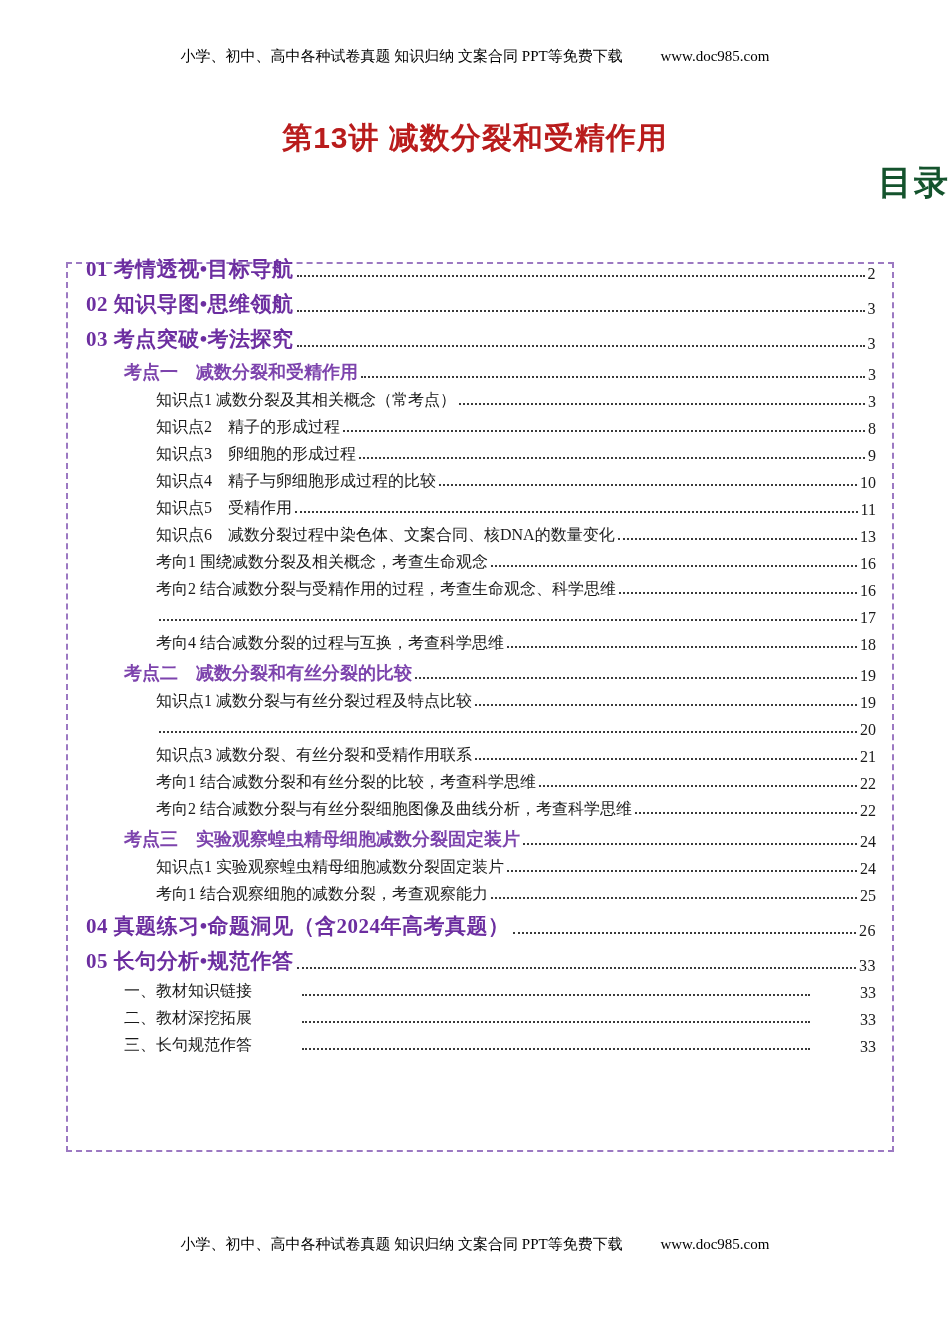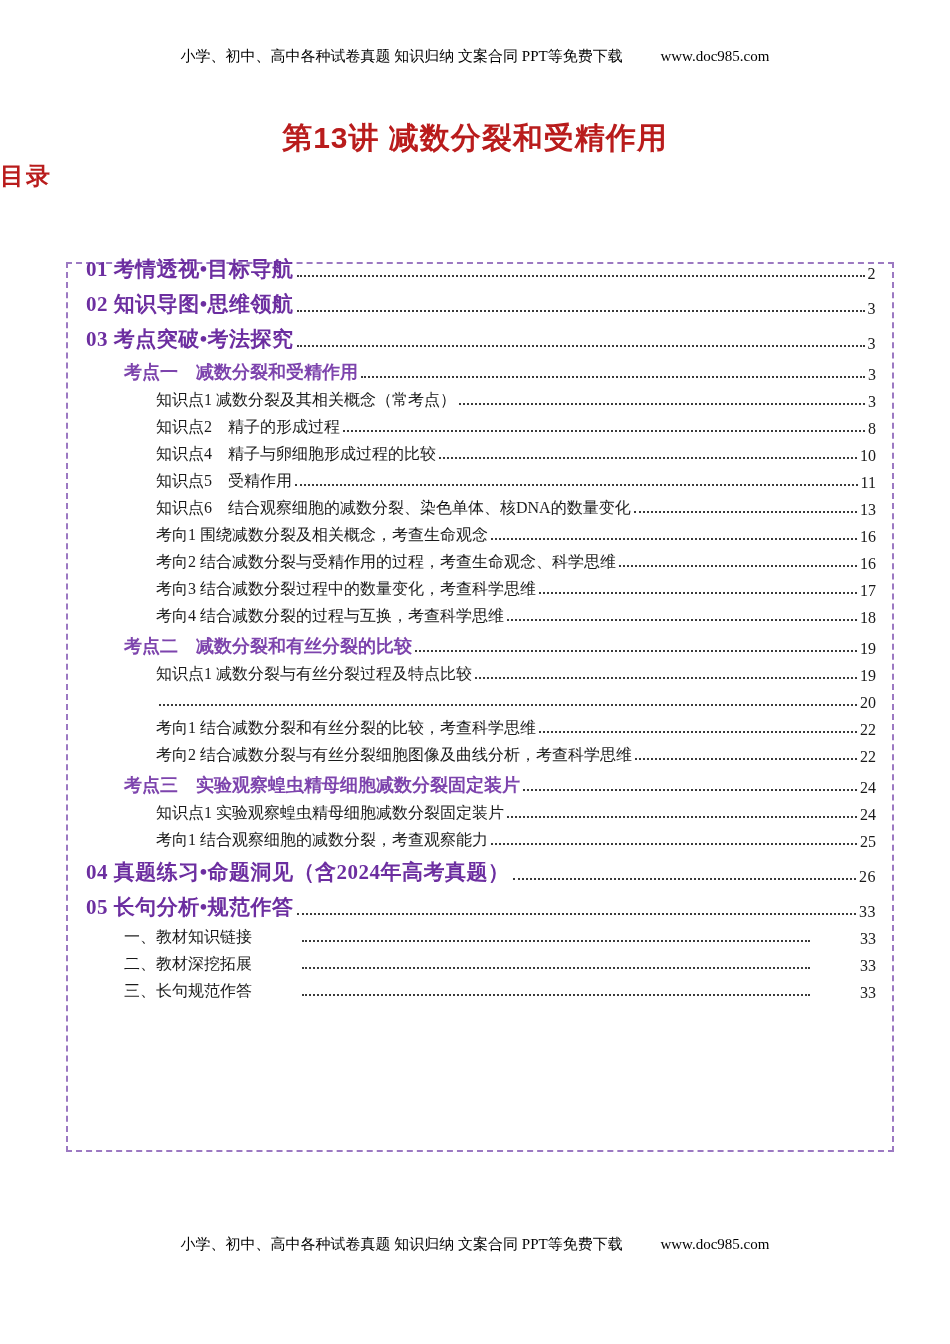--- a/index.html
+++ b/index.html
@@ -29,25 +29,25 @@
     text-align: center;
     font-family: "Liberation Sans", sans-serif;
     font-size: 30px;
     font-weight: 800;
     color: #b91c1c;
     letter-spacing: 1px;
   }
   .toc-heading {
     position: absolute;
     top: 160px; left: 0; width: 100%;
-    text-align: left;
+    text-align: right;
     font-family: "Liberation Sans", sans-serif;
-    font-size: 24px;
-    font-weight: 800;
-    color: #b91c1c;
+    font-size: 34px;
+    font-weight: 800;
+    color: #14532d;
     letter-spacing: 2px;
   }
   .toc-box {
     position: absolute;
     left: 66px; top: 262px;
     width: 828px; height: 890px;
     box-sizing: border-box;
     border: 2px dashed #9C79C2;
     padding: 0 16px 0 18px;
     background: transparent;
@@ -144,46 +144,50 @@
         <span class="toc-label">知识点1 减数分裂及其相关概念（常考点） </span>
         <span class="leader"></span>
         <span class="page-num">3</span>
       </div>
       <div class="row r3">
         <span class="toc-label">知识点2　精子的形成过程</span>
         <span class="leader"></span>
         <span class="page-num">8</span>
       </div>
       <div class="row r3">
+        <span class="toc-label">知识点3　卵细胞的形成过程</span>
+        <span class="leader"></span>
+        <span class="page-num">9</span>
+      </div>
+      <div class="row r3">
         <span class="toc-label">知识点4　精子与卵细胞形成过程的比较</span>
         <span class="leader"></span>
         <span class="page-num">10</span>
       </div>
       <div class="row r3">
         <span class="toc-label">知识点5　受精作用</span>
         <span class="leader"></span>
         <span class="page-num">11</span>
       </div>
       <div class="row r3">
-        <span class="toc-label">知识点6　结合观察细胞的减数分裂、染色单体、核DNA的数量变化</span>
+        <span class="toc-label">知识点6　减数分裂过程中染色体、文案合同、核DNA的数量变化</span>
         <span class="leader"></span>
         <span class="page-num">13</span>
       </div>
       <div class="row r3">
         <span class="toc-label">考向1 围绕减数分裂及相关概念，考查生命观念</span>
         <span class="leader"></span>
         <span class="page-num">16</span>
       </div>
       <div class="row r3">
         <span class="toc-label">考向2 结合减数分裂与受精作用的过程，考查生命观念、科学思维</span>
         <span class="leader"></span>
         <span class="page-num">16</span>
       </div>
       <div class="row r3">
-        <span class="toc-label">考向3 结合减数分裂过程中的数量变化，考查科学思维</span>
         <span class="leader"></span>
         <span class="page-num">17</span>
       </div>
       <div class="row r3">
         <span class="toc-label">考向4 结合减数分裂的过程与互换，考查科学思维</span>
         <span class="leader"></span>
         <span class="page-num">18</span>
       </div>
       <div class="row r2">
         <span class="toc-label">考点二　减数分裂和有丝分裂的比较</span>
@@ -191,20 +195,25 @@
         <span class="page-num">19</span>
       </div>
       <div class="row r3">
         <span class="toc-label">知识点1 减数分裂与有丝分裂过程及特点比较</span>
         <span class="leader"></span>
         <span class="page-num">19</span>
       </div>
       <div class="row r3">
         <span class="leader"></span>
         <span class="page-num">20</span>
+      </div>
+      <div class="row r3">
+        <span class="toc-label">知识点3 减数分裂、有丝分裂和受精作用联系</span>
+        <span class="leader"></span>
+        <span class="page-num">21</span>
       </div>
       <div class="row r3">
         <span class="toc-label">考向1 结合减数分裂和有丝分裂的比较，考查科学思维</span>
         <span class="leader"></span>
         <span class="page-num">22</span>
       </div>
       <div class="row r3">
         <span class="toc-label">考向2 结合减数分裂与有丝分裂细胞图像及曲线分析，考查科学思维</span>
         <span class="leader"></span>
         <span class="page-num">22</span>

